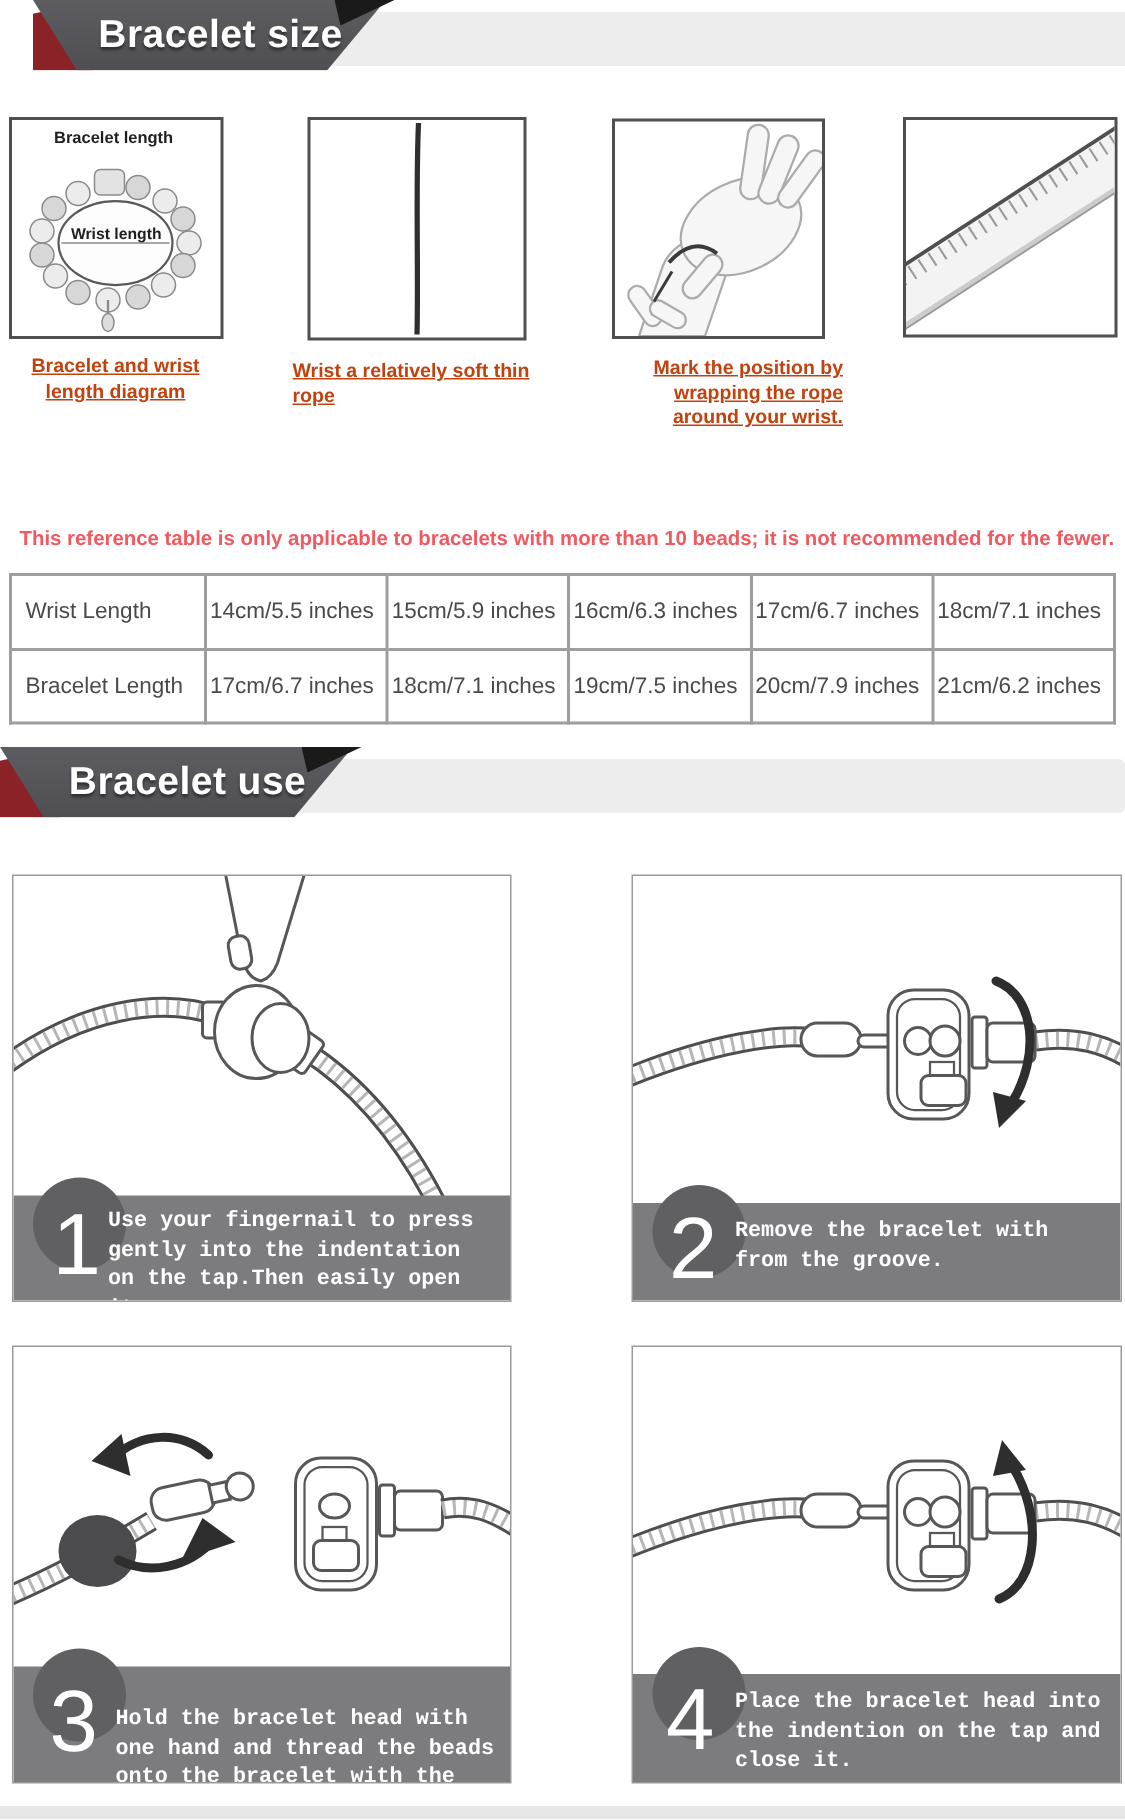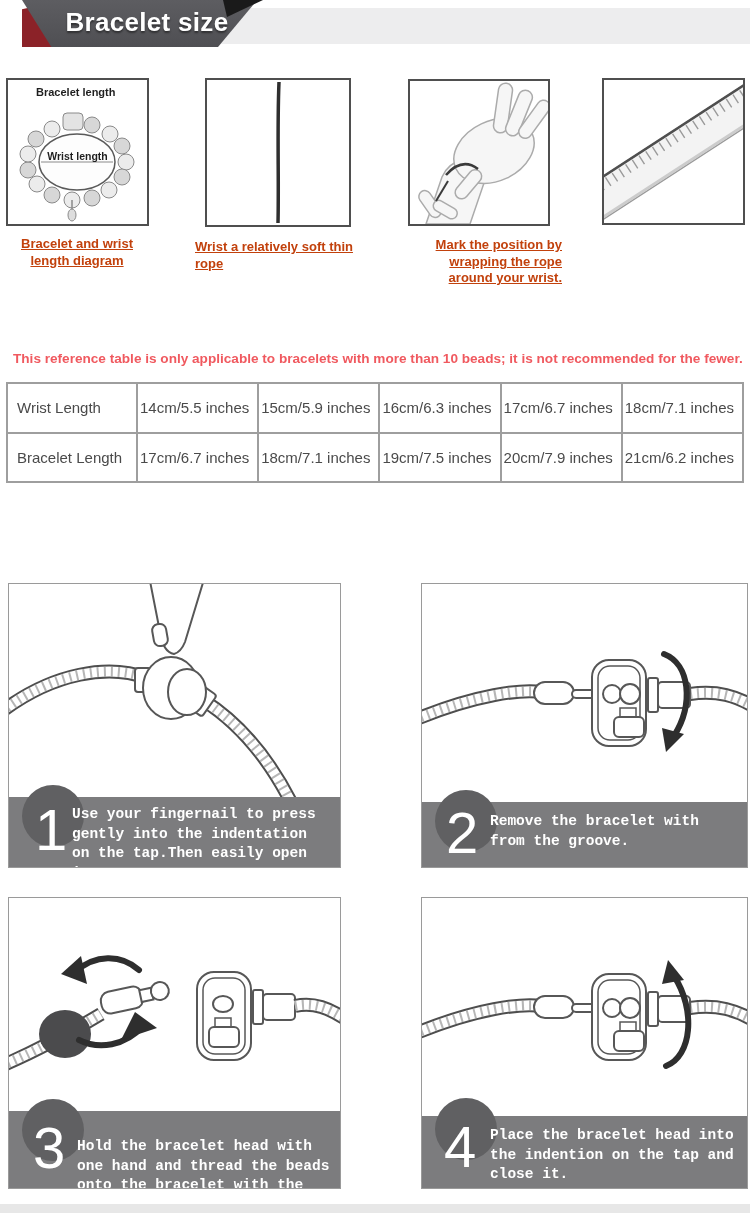--- a/index.html
+++ b/index.html
@@ -148,20 +148,27 @@
       <td class="rowlabel">Bracelet Length</td>
       <td>17cm/6.7 inches</td>
       <td>18cm/7.1 inches</td>
       <td>19cm/7.5 inches</td>
       <td>20cm/7.9 inches</td>
       <td>21cm/6.2 inches</td>
     </tr>
   </tbody>
     </table>
 
+  <div class="ribbon" style="top:498px;">
+    <div class="band"></div>
+    <div class="redflag"></div>
+    <div class="trap"></div>
+    <div class="fold"></div>
+    <div class="rlabel">Bracelet use</div>
+  </div>
 
   <div class="step" style="left:8px;top:583px;width:333px;height:285px;">
     <svg class="illus" width="331" height="215" viewBox="0 0 331 215">
       <path class="r1" d="M-8,128 C45,88 100,80 138,94"></path>
         <path class="r2" d="M-8,128 C45,88 100,80 138,94"></path>
         <path class="r3" d="M-8,128 C45,88 100,80 138,94"></path>
       <path class="r1" d="M194,116 C232,140 262,178 284,222"></path>
         <path class="r2" d="M194,116 C232,140 262,178 284,222"></path>
         <path class="r3" d="M194,116 C232,140 262,178 284,222"></path>
       <rect class="ln" x="126" y="84" width="16" height="24" rx="3"></rect>

